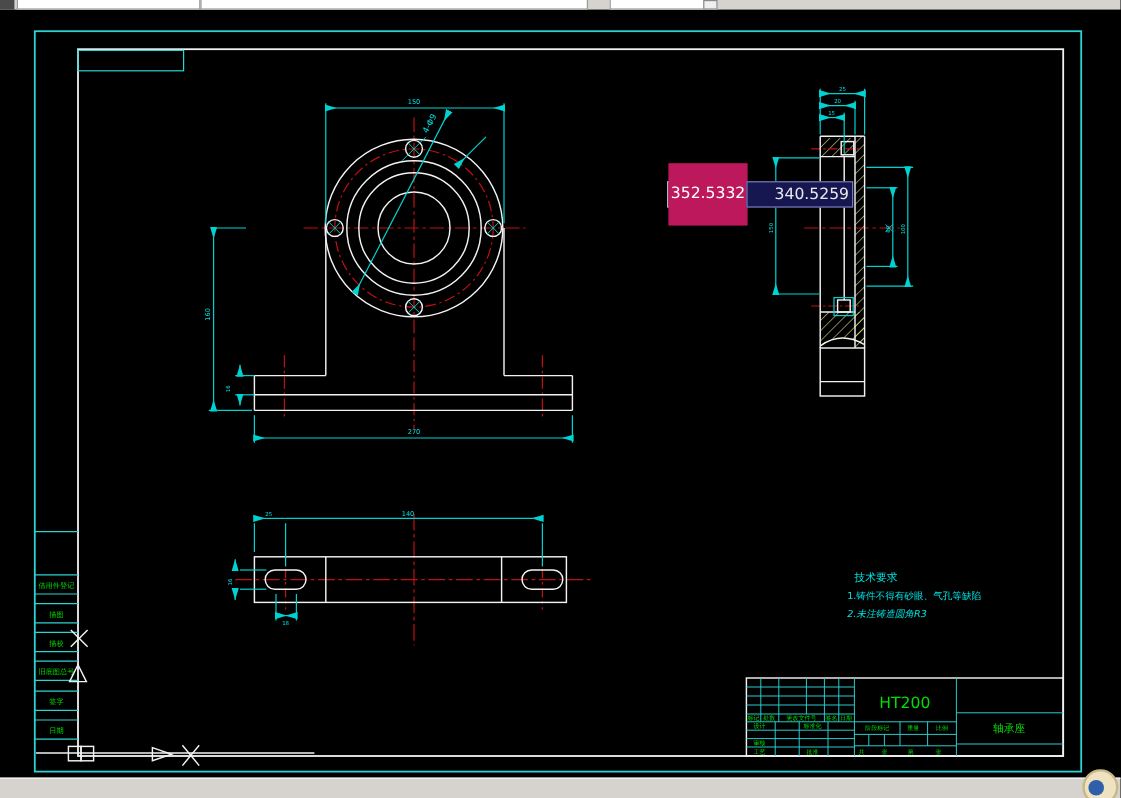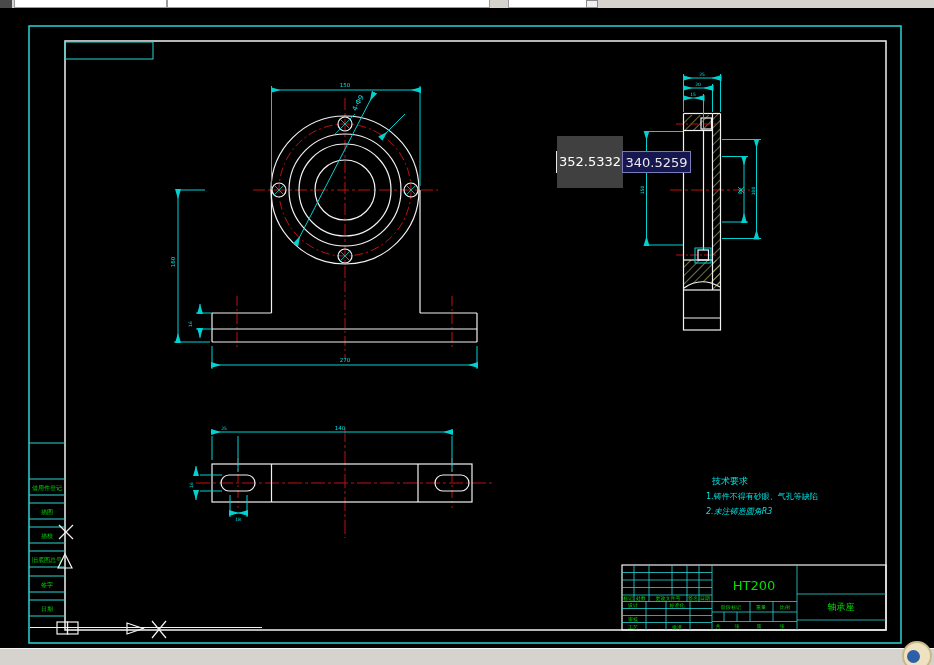--- a/index.html
+++ b/index.html
@@ -14,24 +14,24 @@
   .bottomstrip{position:absolute;left:0;top:648px;width:934px;height:17px;background:#d6d3ce;
                border-top:1px solid #f5f5f5;z-index:5;}
   .trayicon{position:absolute;right:2px;top:-8px;width:26px;height:26px;border-radius:50%;
             background:#efe2c0;border:2px solid #c8b888;}
   .trayicon .ball{position:absolute;left:3px;top:7px;width:13px;height:13px;border-radius:50%;background:#2f5fa8;}
   
   svg.cad{position:absolute;left:0;top:0;z-index:2;}
   
   .dyn1{position:absolute;left:556px;top:151px;width:61px;height:20px;background:#fff;
         border:1px solid #e8e8e8;z-index:6;display:flex;align-items:center;}
-  .dyn1 .sel{background:#404040;color:#fff;font-size:13px;padding:18px 2px;line-height:16px;}
+  .dyn1 .sel{background:#be185d;color:#fff;font-size:13px;padding:18px 2px;line-height:16px;}
   .dyn2{position:absolute;left:622px;top:151px;width:67px;height:20px;background:#161650;
         border:1px solid #7a7ab8;z-index:6;display:flex;align-items:center;justify-content:center;
-        color:#e9e9e9;font-size:13px;}
+        color:#e9e9e9;font-size:13px;padding-left:20px;}
   text{font-family:"DejaVu Sans",sans-serif;}
   .gtxt{fill:#00dd00;}
   .ctxt{fill:#00e2e2;}
 </style>
 </head>
 <body>
 
 <div class="stage">
 
   <div class="topstrip">

